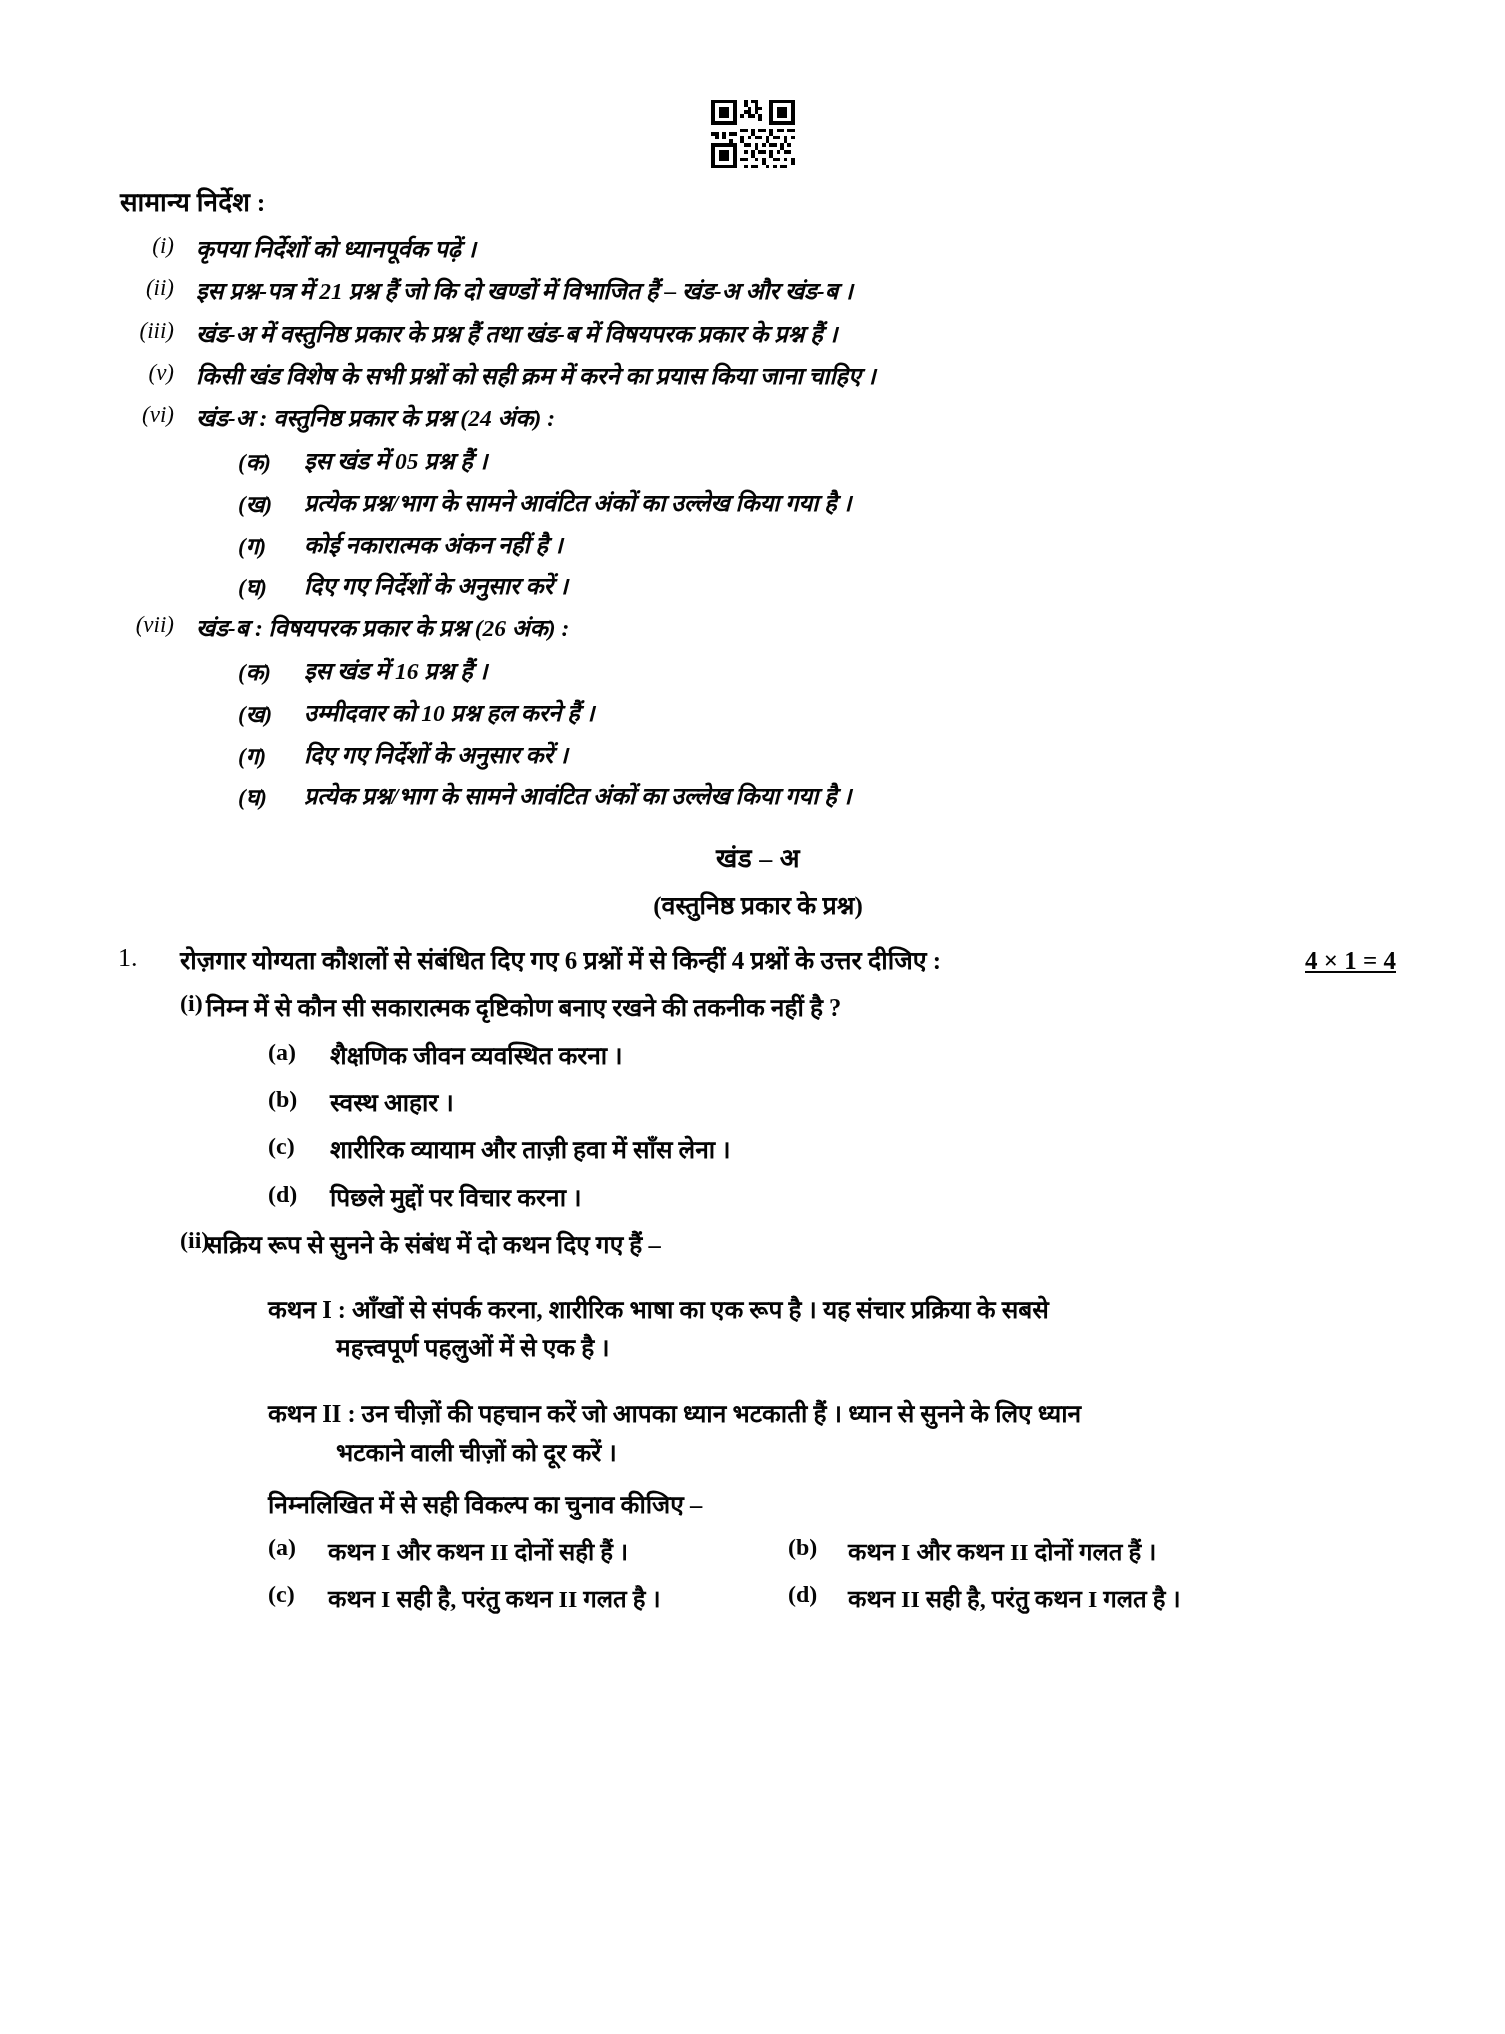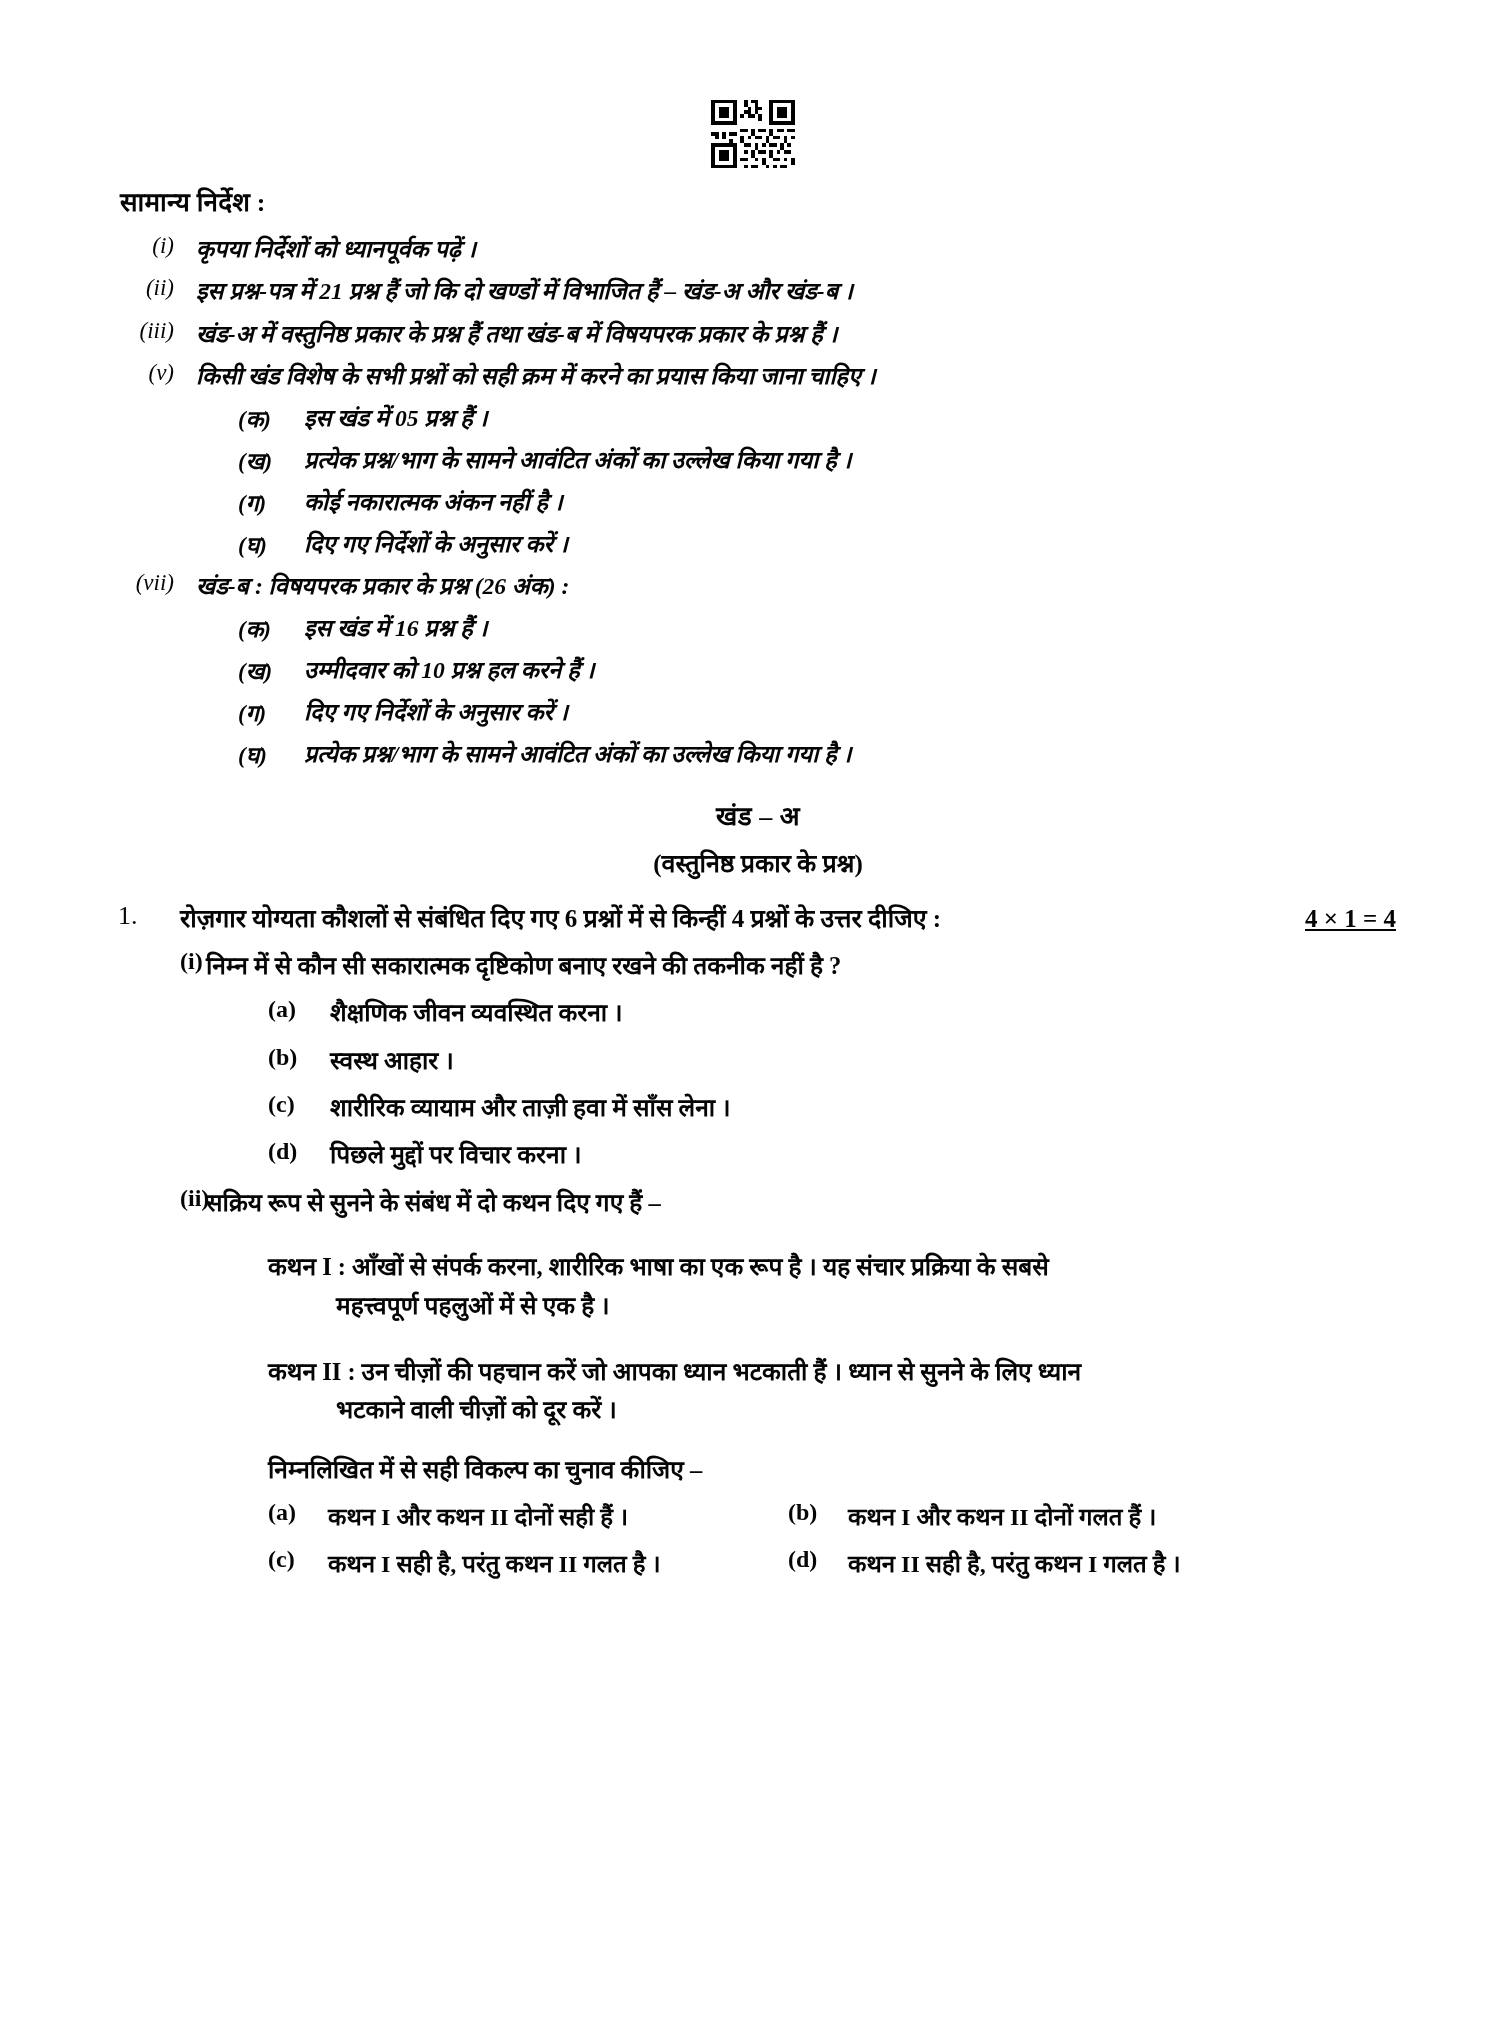--- a/index.html
+++ b/index.html
@@ -208,21 +208,21 @@
   }
   .stmt-cont {
     margin-left: 218px;
     font-size: 24.5px;
     font-weight: bold;
     line-height: 1.5;
     margin-top: 2px;
   }
   .choose-line {
     margin-left: 150px;
-    margin-top: 23px;
+    margin-top: 15px;
     font-size: 24.5px;
     font-weight: bold;
   }
 
   
   .opt2-row {
     display: flex;
     margin-top: 14px;
     margin-left: 150px;
   }
@@ -372,20 +372,24 @@
       <div class="inst-marker">(iii)</div>
       <div class="inst-text">खंड-अ में वस्तुनिष्ठ प्रकार के प्रश्न हैं तथा खंड-ब में विषयपरक प्रकार के प्रश्न हैं ।</div>
     </div>
 
 
     <div class="inst-row">
       <div class="inst-marker">(v)</div>
       <div class="inst-text">किसी खंड विशेष के सभी प्रश्नों को सही क्रम में करने का प्रयास किया जाना चाहिए ।</div>
     </div>
 
+    <div class="inst-row">
+      <div class="inst-marker">(vi)</div>
+      <div class="inst-text">खंड-अ : वस्तुनिष्ठ प्रकार के प्रश्न (24 अंक) :</div>
+    </div>
     <div class="sub-row">
       <div class="sub-marker">(क)</div>
       <div class="sub-text">इस खंड में 05 प्रश्न हैं ।</div>
     </div>
     <div class="sub-row">
       <div class="sub-marker">(ख)</div>
       <div class="sub-text">प्रत्येक प्रश्न/भाग के सामने आवंटित अंकों का उल्लेख किया गया है ।</div>
     </div>
     <div class="sub-row">
       <div class="sub-marker">(ग)</div>

